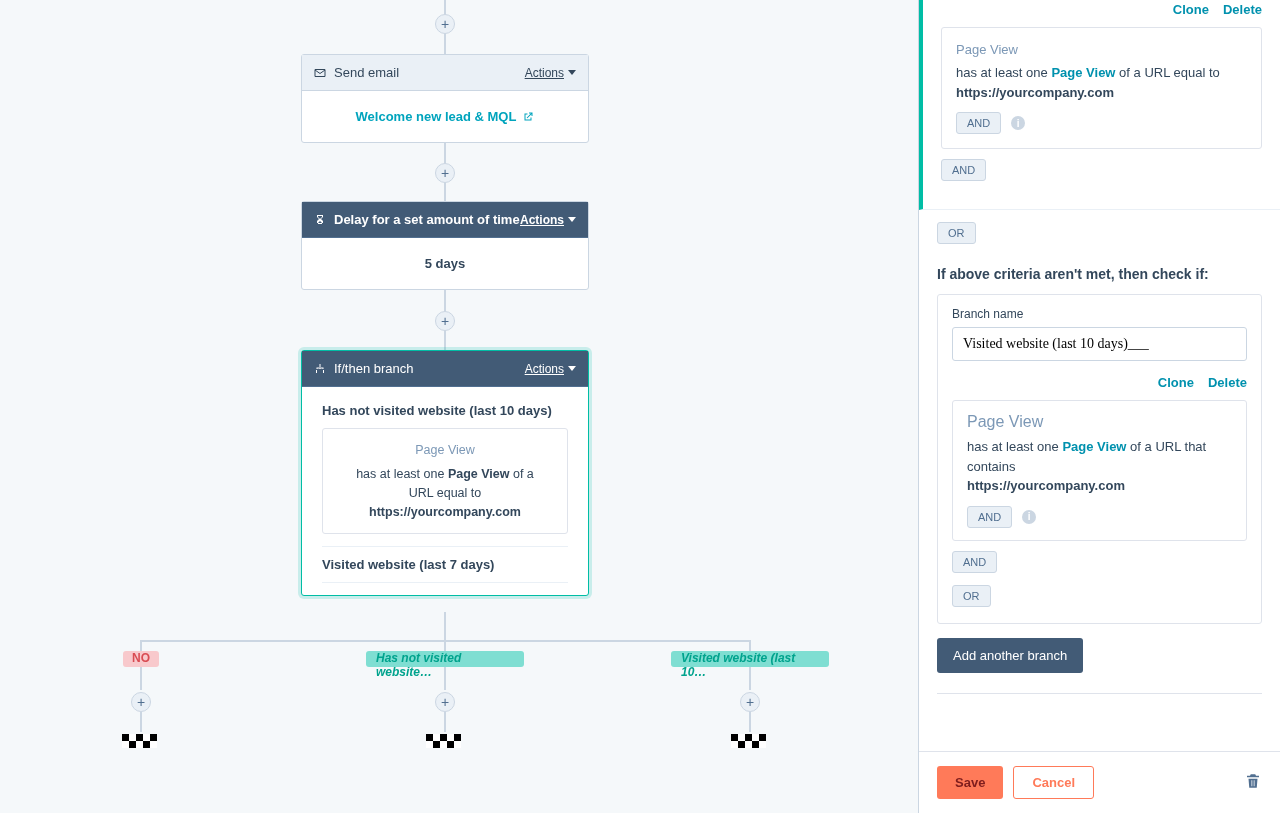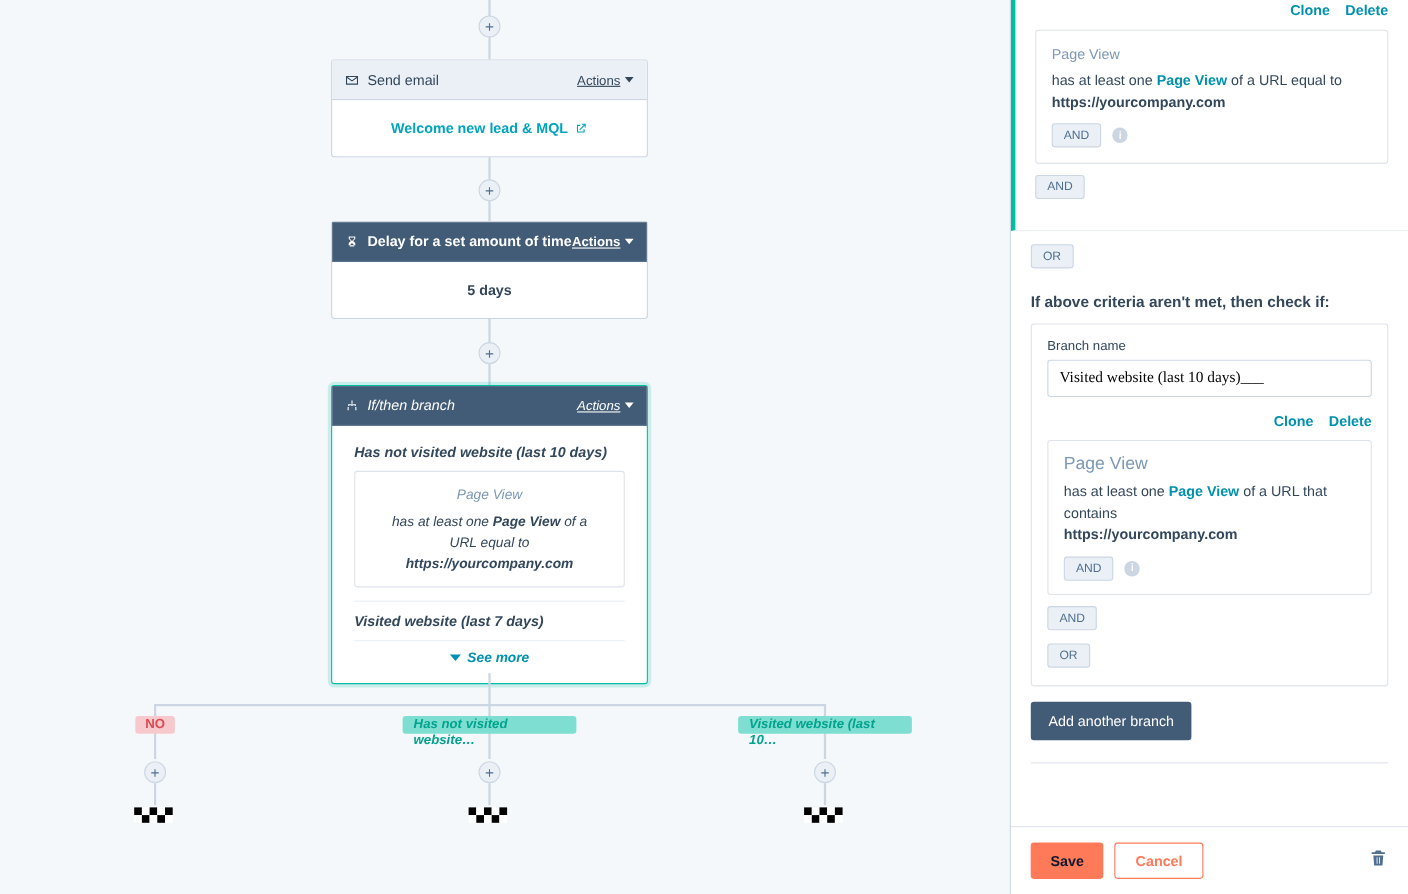--- a/index.html
+++ b/index.html
@@ -30,21 +30,21 @@
     border-bottom: 1px solid #cbd6e2; font-size: 13px;
   }
   .node-header.dark { background: #425b76; color: #fff; border-bottom-color: #516f90; }
   .node-header .left { display:flex; align-items:center; gap:8px; }
   .node-header .actions { text-decoration: underline; font-size: 12px; display:flex; align-items:center; gap:4px; cursor:pointer;}
   .node-header.light .actions { color:#33475b; }
   .node-body { padding: 18px 14px; font-size: 13px; text-align:center; }
   .node-body .email-link { color:#00a4bd; font-weight:600; display:inline-flex; align-items:center; gap:6px; }
   .node-body .small { color:#33475b; }
 
-  .node.selected { border: 1.5px solid #00bda5; box-shadow: 0 0 0 3px rgba(0,189,165,0.18); font-style: italic; }
+  .node.selected { border: 1.5px solid #00bda5; box-shadow: 0 0 0 3px rgba(0,189,165,0.18); }
 
   .branch-body { padding: 16px 20px 12px; font-size: 13px; }
   .branch-body .bname { font-weight:600; color:#33475b; margin-bottom:10px; }
   .filter-box { border:1px solid #dfe3eb; border-radius:3px; padding:14px 12px 12px; text-align:center; font-size:12.5px; color:#33475b; }
   .filter-box .title { color:#7c98b6; margin-bottom:8px; font-size:12.5px; }
   .filter-box .desc { color:#33475b; line-height:1.5; padding: 0 8px; }
   .see-more { color:#0091ae; font-weight:600; font-size:12.5px; display:flex; align-items:center; justify-content:center; gap:6px; padding:8px 0 4px; cursor:pointer; }
   .branch-sub { border-top:1px solid #eaf0f6; padding-top:10px; margin-top:12px; font-weight:600; font-size:13px; }
 
   .tag {
@@ -77,21 +77,21 @@
 
   .section-heading { font-size:14px; font-weight:700; color:#33475b; padding: 18px 18px 12px; }
   .branch-panel { margin: 0 18px 14px; border:1px solid #dfe3eb; border-radius:3px; background:#fff; padding: 12px 14px 16px; }
   .bp-label { font-size:12px; color:#33475b; margin-bottom:6px; }
   .bp-input { width:100%; border:1px solid #cbd6e2; border-radius:3px; padding:8px 10px; font-size:14px; color:#000000; font-family:Liberation Serif, serif; margin-bottom:14px;}
   .inner-filter { border:1px solid #dfe3eb; border-radius:3px; padding:12px 14px; }
 
   .add-branch-btn { margin: 0 18px 14px; background:#425b76; color:#fff; border:none; border-radius:3px; padding:10px 16px; font-size:13px; font-weight:500; cursor:pointer; display:inline-flex; }
   .hr { height:1px; background:#dfe3eb; margin: 6px 18px 0; }
 
-  .btn-primary { background:#ff7a59; color:#0f172a; border:none; border-radius:3px; padding:9px 18px; font-size:13px; font-weight:600; cursor:pointer; }
+  .btn-primary { background:#ff7a59; color:#7f1d1d; border:none; border-radius:3px; padding:9px 18px; font-size:13px; font-weight:600; cursor:pointer; }
   .btn-secondary { background:#fff; color:#ff7a59; border:1px solid #ff7a59; border-radius:3px; padding:8px 18px; font-size:13px; font-weight:600; cursor:pointer; }
   .trash { margin-left:auto; color:#516f90; cursor:pointer; }
 
   .caret { display:inline-block; width:0; height:0; border-left:4px solid transparent; border-right:4px solid transparent; border-top:5px solid currentColor; }
   .caret.lg { border-left:5px solid transparent; border-right:5px solid transparent; border-top:6px solid currentColor; }
   
   svg.icon { width:14px; height:14px; fill:currentColor; }
   svg.icon.sm { width:12px; height:12px; }
 
   strong { font-weight:700; }
@@ -166,24 +166,20 @@
     <div class="branch-body">
       <div class="bname">Has not visited website (last 10 days)</div>
       <div class="filter-box">
         <div class="title">Page View</div>
         <div class="desc">
           <span>has at least one </span><strong>Page View</strong><span> of a URL equal to </span><strong>https://yourcompany.com</strong>
         </div>
       </div>
       <div class="branch-sub">Visited website (last 7 days)</div>
       <div style="border-top:1px solid #eaf0f6; margin-top:10px;"></div>
-      <div class="see-more">
-        <span class="caret lg" style="border-top-color:#0091ae;"></span>
-        <span>See more</span>
-      </div>
     </div>
   </div>
 
   <div class="vline" style="top:612px; height:28px;"></div>
   <div class="hline" style="top:640px; left:141px; width:609px;"></div>
   <div class="vline" style="top:640px; left:140px; height:50px;"></div>
   <div class="vline" style="top:640px; left:444px; height:50px;"></div>
   <div class="vline" style="top:640px; left:749px; height:50px;"></div>
 
   <div class="tag no">

